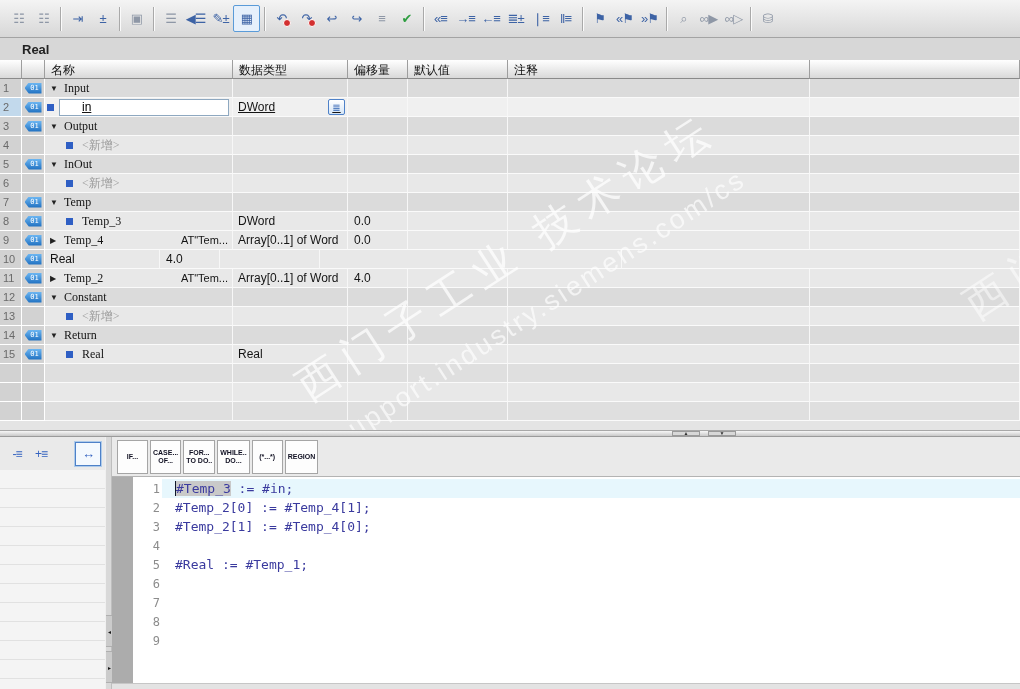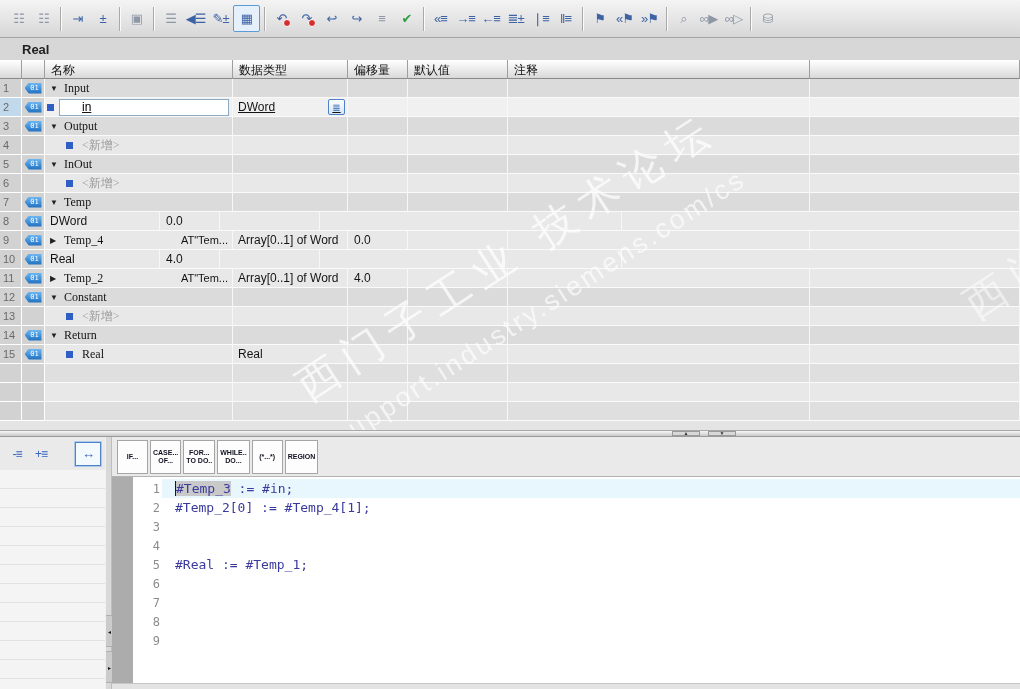--- a/index.html
+++ b/index.html
@@ -268,20 +268,24 @@
         <div class="cell c4"></div>
         <div class="cell c5"></div>
         <div class="cell c6"></div>
         <div class="cell c7"></div>
       </div>
       <div class="t-row itm">
         <div class="cell c0">8</div>
         <div class="cell c1">
           <span class="tic">01</span>
         </div>
+        <div class="cell c2">
+          <span class="blt"></span>
+          <span class="nm">Temp_3</span>
+        </div>
         <div class="cell c3">
           <span class="typ">DWord</span>
         </div>
         <div class="cell c4">0.0</div>
         <div class="cell c5"></div>
         <div class="cell c6"></div>
         <div class="cell c7"></div>
       </div>
       <div class="t-row itm">
         <div class="cell c0">9</div>
@@ -478,20 +482,21 @@
           <div class="hlband"></div>
           <span class="ln">1</span>
           <span class="ct"><span class="seltok">#Temp_3</span> := #in;</span>
         </div>
         <div class="cl">
           <span class="ln">2</span>
           <span class="ct">#Temp_2[0] := #Temp_4[1];</span>
         </div>
         <div class="cl">
           <span class="ln">3</span>
+          <span class="ct">#Temp_2[1] := #Temp_4[0];</span>
         </div>
         <div class="cl">
           <span class="ln">4</span>
           <span class="ct"></span>
         </div>
         <div class="cl">
           <span class="ln">5</span>
           <span class="ct">#Real := #Temp_1;</span>
         </div>
         <div class="cl">

